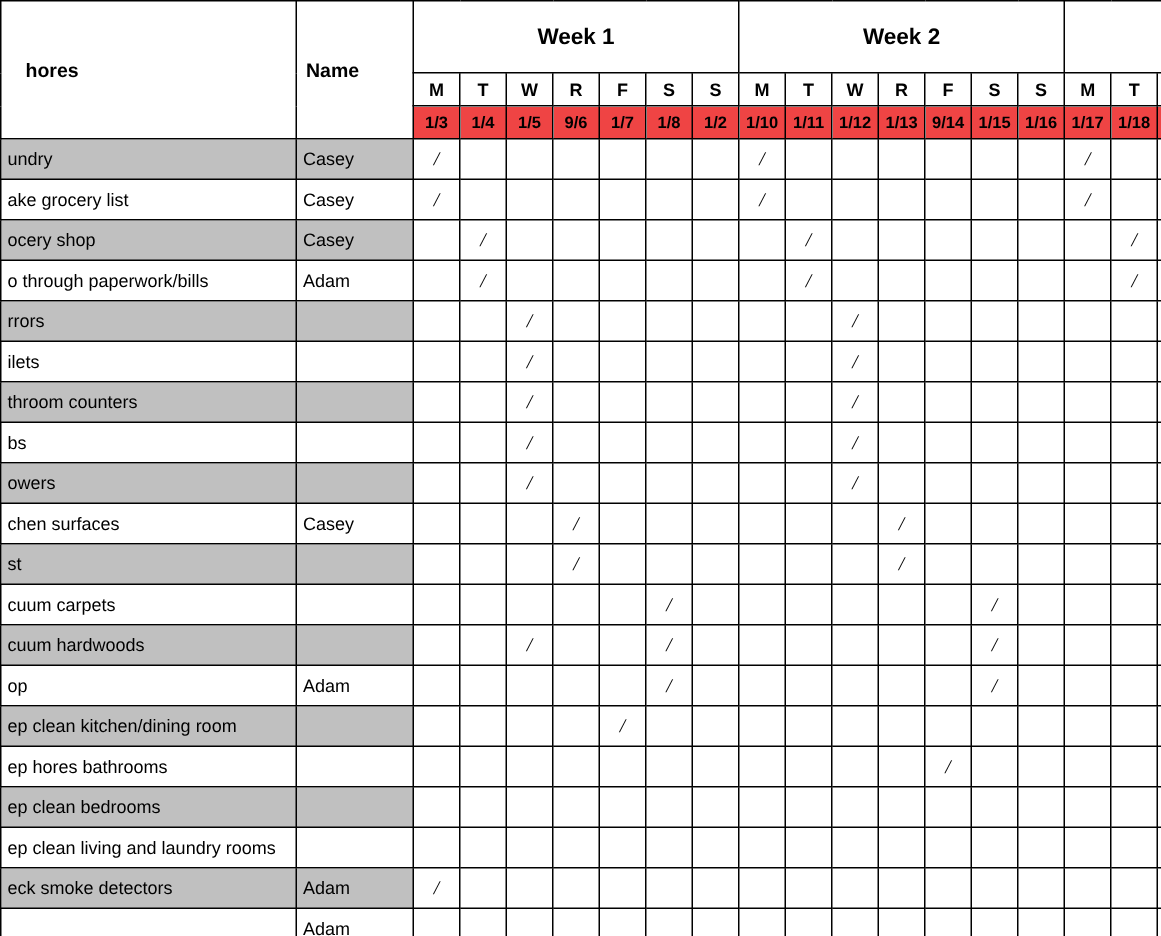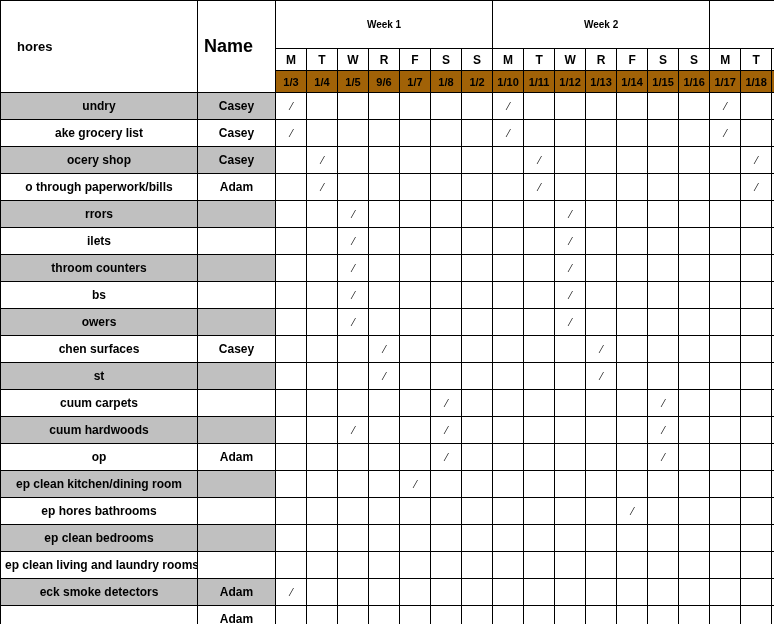--- a/index.html
+++ b/index.html
@@ -22,67 +22,66 @@
     text-overflow: clip;
   }
   
   col.c-chores { width: 197px; }
   col.c-name   { width: 78px; }
   col.c-day    { width: 31px; }
   
   tr.hdr-top th {
     background: #fff;
     font-weight: bold;
-    font-size: 18px;
+    font-size: 13px;
     text-align: left;
     padding: 4px 6px;
     height: 48px;
     vertical-align: middle;
   }
   tr.hdr-top th.week {
     text-align: center;
-    font-size: 10px;
+    font-size: 15px;
     font-weight: bold;
     vertical-align: middle;
     padding: 2px 0px;
   }
   tr.hdr-top th.chores-title {
     font-size: 13px;
     padding-left: 16px;
   }
   
   tr.hdr-days th {
     background: #fff;
     font-weight: bold;
     font-size: 12px;
     text-align: center;
     padding: 3px 0;
     height: 22px;
   }
   
   tr.hdr-dates th {
-    background: #a16207;
+    background: #ef4444;
     font-weight: bold;
     font-size: 11px;
     text-align: center;
     padding: 3px 0;
     height: 22px;
   }
   
   tr.body-row td {
     height: 27px;
     padding: 0 4px;
     vertical-align: middle;
     font-size: 12px;
   }
   tr.body-row td.chore-cell,
   tr.body-row td.name-cell {
-    text-align: center;
+    text-align: left;
     padding-left: 4px;
-    font-weight: bold;
   }
   tr.body-row td.mark-cell {
     text-align: center;
     font-style: italic;
     font-family: "Times New Roman", serif;
     font-size: 13px;
   }
   
   tr.body-row.shaded td.chore-cell,
   tr.body-row.shaded td.name-cell {
@@ -147,21 +146,21 @@
         <th>1/4</th>
         <th>1/5</th>
         <th>9/6</th>
         <th>1/7</th>
         <th>1/8</th>
         <th>1/2</th>
         <th>1/10</th>
         <th>1/11</th>
         <th>1/12</th>
         <th>1/13</th>
-        <th>1/14</th>
+        <th>9/14</th>
         <th>1/15</th>
         <th>1/16</th>
         <th>1/17</th>
         <th>1/18</th>
         <th>1/</th>
       </tr>
   </thead>
   <tbody id="chores-body">
       <tr class="body-row shaded">
         <td class="chore-cell">undry</td>

